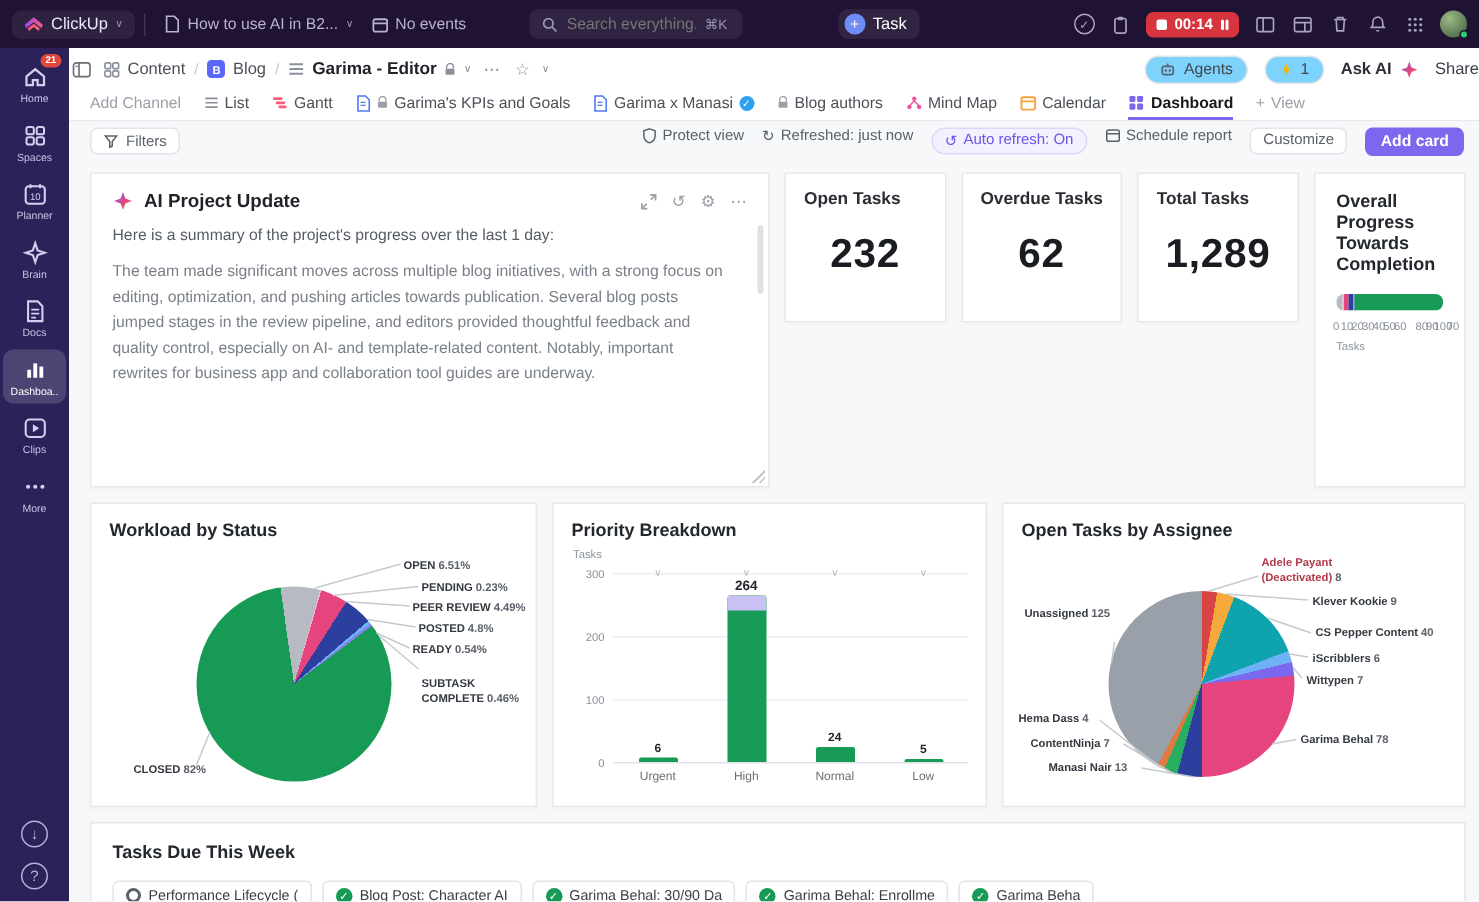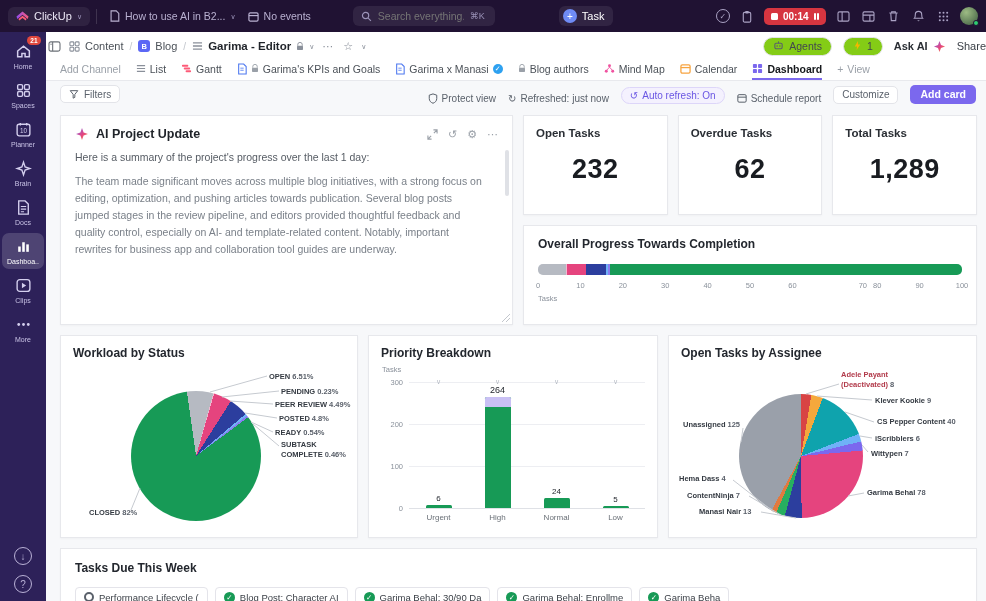--- a/index.html
+++ b/index.html
@@ -36,42 +36,42 @@
 
   
   .main{position:absolute;top:32px;left:46px;right:0;bottom:0;display:flex;flex-direction:column;background:#fff}
   .vheader{height:28px;display:flex;align-items:center;padding:0 0;gap:6px}
   .crumb{display:flex;align-items:center;gap:5px;font-size:11px;color:#4b5158;cursor:pointer}
   .crumb-sep{color:#c3c7cd;font-size:10px}
   .view-title{font-weight:700;color:#1f2329;font-size:11.5px}
   .b-chip{width:12px;height:12px;border-radius:3px;background:#5b67f5;color:#fff;font-size:7.5px;font-weight:700;display:flex;align-items:center;justify-content:center}
   .hd-ico{color:#8a909a;font-size:11px;cursor:pointer;padding:0 2px}
   .vh-right{margin-left:auto;display:flex;align-items:center;gap:11px}
-  .pill{display:flex;align-items:flex-start;gap:5px;border:1px solid #e4e4ea;border-radius:12px;padding:2.5px 9px;font-size:10.5px;color:#42474f;cursor:pointer;background:#84cc16}
+  .pill{display:flex;align-items:center;gap:5px;border:1px solid #e4e4ea;border-radius:12px;padding:2.5px 9px;font-size:10.5px;color:#42474f;cursor:pointer;background:#7dd3fc}
   .askai{display:flex;align-items:center;gap:5px;font-size:11px;font-weight:700;color:#2a2e34;cursor:pointer}
   .share{font-size:11px;color:#3a3f46;cursor:pointer}
 
   .tabsrow{height:21px;border-bottom:1px solid #e8e9ed;display:flex;align-items:center;gap:15px;padding:0 14px;font-size:10.5px;white-space:nowrap}
   .tab{display:flex;align-items:center;gap:4px;color:#4b5158;cursor:pointer;height:100%;border-bottom:2px solid transparent;padding-bottom:1px}
   .tab.muted{color:#9aa0a8}
   .tab.active{color:#15181c;font-weight:700;border-bottom-color:#7b68ee}
   .vcheck{width:10px;height:10px;border-radius:50%;background:#2ea1f0;color:#fff;font-size:7px;display:flex;align-items:center;justify-content:center}
 
   .toolbar{height:26px;background:#f7f8fa;display:flex;align-items:center;padding:0 10px 0 14px;gap:12px;font-size:10px;color:#5a616b}
   .tl-pill{display:flex;align-items:center;gap:5px;background:#fff;border:1px solid #e3e4e9;border-radius:5px;padding:2.5px 8px;cursor:pointer}
-  .tl-right{margin-left:auto;display:flex;align-items:flex-end;gap:12px}
+  .tl-right{margin-left:auto;display:flex;align-items:flex-start;gap:12px}
   .tl-item{display:flex;align-items:center;gap:4px;cursor:pointer}
   .tl-refresh-pill{display:flex;align-items:center;gap:4px;background:#f4f1fe;border:1px solid #ddd6f9;color:#6a56e3;border-radius:10px;padding:2px 8px;cursor:pointer}
   .add-card{background:#7b68ee;color:#fff;border-radius:5px;padding:3.5px 10px;font-weight:600;font-size:10.5px;cursor:pointer}
 
   
   .board{flex:1;padding:8px 9px 0 14px;overflow:hidden;background:#f7f8fa}
   .card{background:#fff;border:1px solid #e7e8ec;border-radius:0;box-shadow:0 1px 2px rgba(0,0,0,.03);position:relative}
   .row1{display:grid;grid-template-columns:453px 1fr;gap:10px}
-  .rightcol{display:flex;flex-direction:column;gap:10px}
+  .rightcol{display:flex;flex-direction:row;gap:10px}
   .stats{display:grid;grid-template-columns:1fr 1fr 1fr;gap:10px;height:100px}
   .row2{display:grid;grid-template-columns:298px 290px 1fr;gap:10px;margin-top:10px;height:203px}
   .row3{margin-top:10px}
   .card-title{font-size:12px;font-weight:700;color:#23272e}
 
   
   .ai-card{height:210px;padding:11px 14px;overflow:hidden}
   .ai-head{display:flex;align-items:center;gap:7px}
   .ai-title{font-size:12.5px;font-weight:700;color:#1f2329}
   .ai-actions{margin-left:auto;display:flex;align-items:center;gap:10px;color:#9aa0a8;font-size:11px}
@@ -98,38 +98,38 @@
   .pie-card{padding:10px 12px}
   .pie{position:absolute;border-radius:50%;cursor:pointer}
   .leader{position:absolute;inset:0;pointer-events:none}
   .plabel{position:absolute;font-size:7.5px;font-weight:700;color:#343a42;line-height:1.3;white-space:nowrap}
   .plabel .pv{font-weight:600;color:#5a606a;margin-left:2px}
   .deact .pn{color:#b23b4b}
 
   
   .wl-0{left:208px;top:36px}.wl-1{left:220px;top:51px}.wl-2{left:214px;top:64px}
   .wl-3{left:218px;top:78px}.wl-4{left:214px;top:92px}
-  .wl-5{left:220px;top:104px;width:72px;white-space:normal}.wl-6{left:28px;top:172px}
+  .wl-5{left:220px;top:115px;width:72px;white-space:normal}.wl-6{left:28px;top:172px}
 
   
   .as-0{left:172px;top:34px;width:84px;white-space:normal}
   .as-1{left:206px;top:60px}.as-2{left:208px;top:81px}.as-3{left:206px;top:98px}
   .as-4{left:202px;top:113px}.as-5{left:198px;top:152px}
-  .as-6{left:30px;top:171px}.as-7{left:18px;top:155px}.as-8{left:10px;top:138px}.as-9{left:14px;top:84px}
+  .as-6{left:30px;top:171px}.as-7{left:18px;top:155px}.as-8{left:10px;top:138px}.as-9{left:14px;top:68px}
 
   
   .pr-card{padding:10px 12px}
   .pr-ylabel{position:absolute;left:13px;top:29px;font-size:7.5px;color:#8a919b}
   .pr-plot{position:absolute;left:40px;top:46px;right:12px;height:127px;border-bottom:1px solid #dfe1e6;cursor:pointer}
   .pr-grid{position:absolute;left:0;right:0;height:1px;background:#edeef2}
   .pr-ytick{position:absolute;font-size:7.5px;color:#8a919b;width:24px;text-align:right;left:10px}
   .pr-cols{position:absolute;inset:0;display:flex}
   .pr-col{flex:1;position:relative;display:flex;flex-direction:column;justify-content:flex-end;align-items:center}
   .pr-chev{position:absolute;top:-4px;font-size:7px;color:#b9bec7}
-  .pr-val{font-size:8px;font-weight:400;color:#23272e;margin-bottom:2px}
+  .pr-val{font-size:8px;font-weight:700;color:#23272e;margin-bottom:2px}
   .pr-bar{width:26px;background:#179a56;border-radius:1.5px 1.5px 0 0;position:relative;overflow:hidden}
   .pr-cap{position:absolute;top:0;left:0;right:0;background:#c9c0f4}
   .pr-x{position:absolute;top:100%;margin-top:5px;font-size:8px;color:#6a7077}
 
   
   .tw-card{height:84px;padding:12px 14px}
   .tw-chips{display:flex;gap:7px;margin-top:12px}
   .chip{display:flex;align-items:center;gap:5px;background:#fff;border:1px solid #e4e4ea;border-radius:4px;padding:3.5px 8px;font-size:9.5px;color:#3a3f46;box-shadow:0 1px 1px rgba(0,0,0,.03);cursor:pointer;white-space:nowrap}
   .chk{width:11px;height:11px;border-radius:50%;background:#179a56;color:#fff;font-size:7.5px;display:flex;align-items:center;justify-content:center;flex:0 0 auto}
   .statusdot{width:10px;height:10px;border-radius:50%;border:2px solid #5a616b;flex:0 0 auto}

